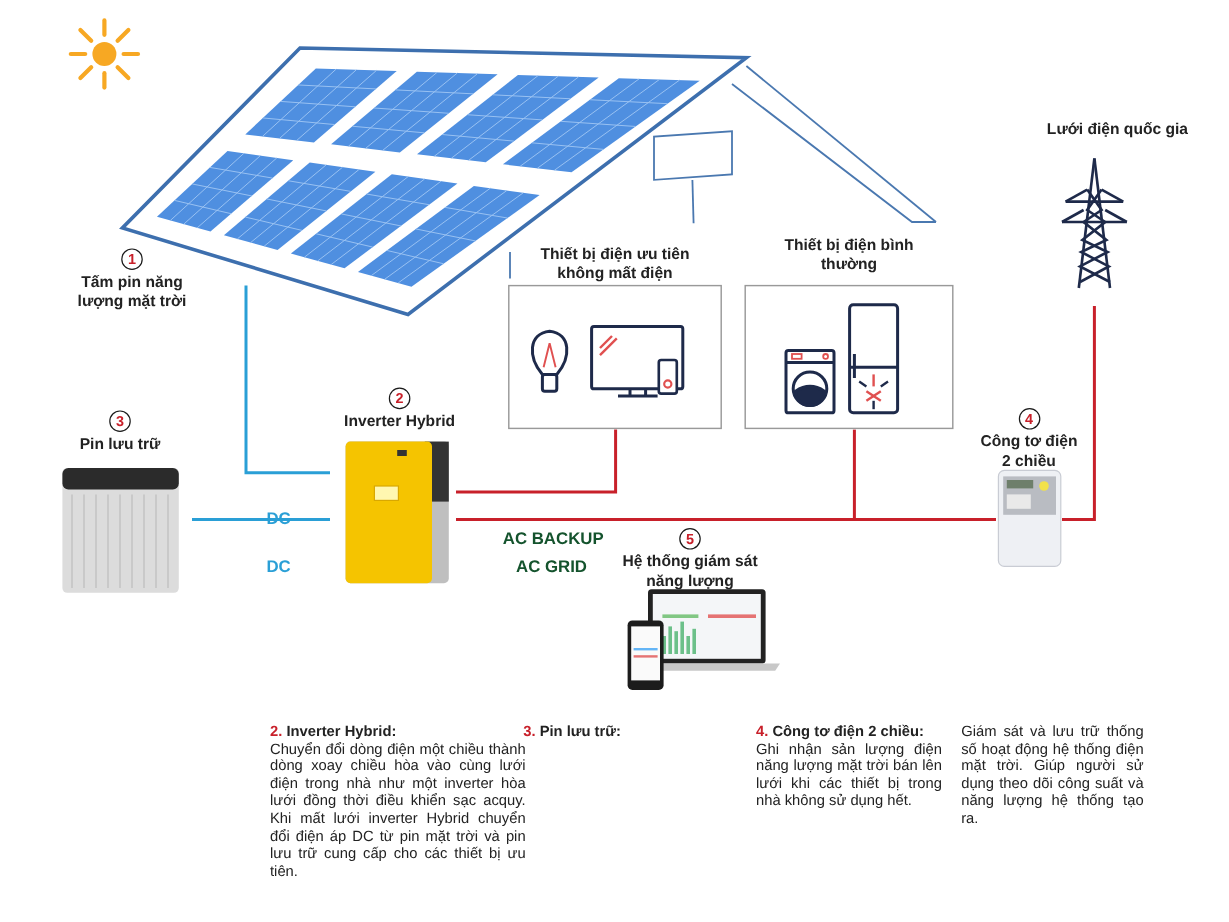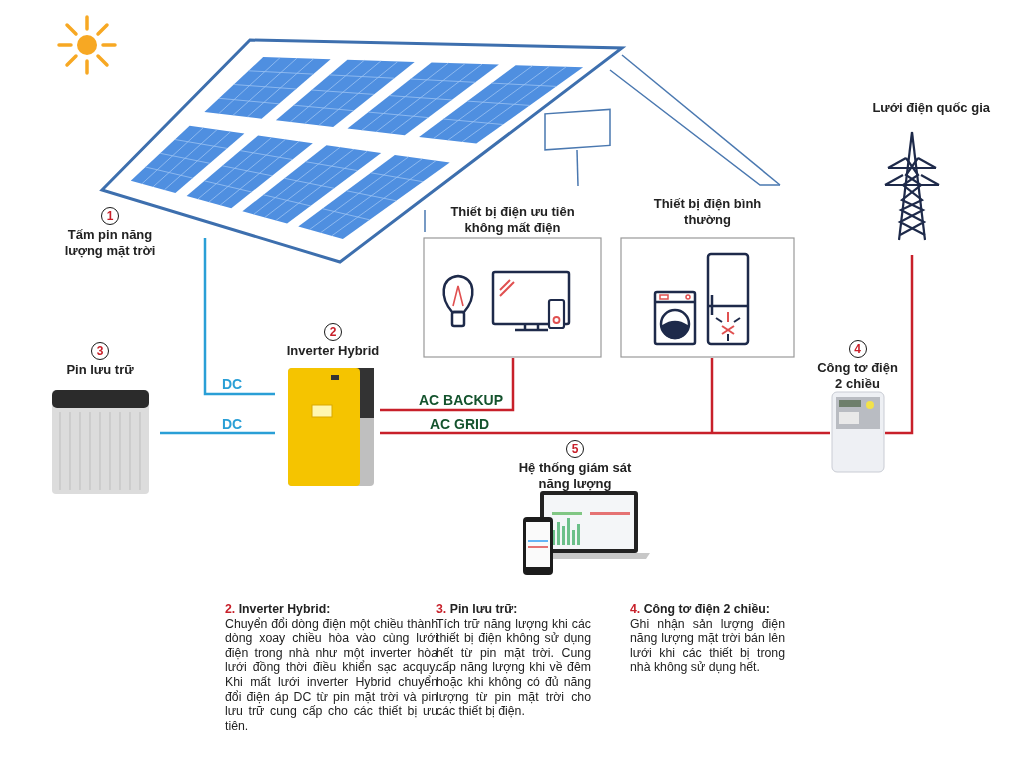--- a/index.html
+++ b/index.html
@@ -2,21 +2,21 @@
 <html><head>
 <meta charset="utf-8">
 <style>
   html, body { margin:0; padding:0; background:#ffffff; }
   body { width:1024px; height:768px; position:relative; overflow:hidden;
          font-family:"Liberation Sans", sans-serif; color:#1a1a1a; }
   #scene { position:absolute; left:0; top:0; }
   .lbl { position:absolute; text-align:center; font-weight:bold; font-size:13px; line-height:16px; color:#222; }
   .num { display:inline-block; width:16px; height:16px; border:1.6px solid #1a1a1a; border-radius:50%;
          color:#c8202a; font-weight:bold; font-size:12px; line-height:16px; text-align:center; margin-bottom:2px; }
-  .wire-lbl { position:absolute; font-weight:bold; font-size:14px; }
+  .wire-lbl { position:absolute; font-weight:bold; font-size:14px;margin-top:48px; }
   .dc { color:#2a9fd6; }
   .ac { color:#14532d; }
   .desc { position:absolute; top:602px; font-size:12.3px; line-height:14.6px; color:#222; text-align:justify; }
   .desc .t { font-weight:bold; display:block; text-align:left; }
   .desc .t .n { color:#c8202a; }
 </style>
 </head>
 <body>
 
 <svg id="scene" width="1024" height="768" viewBox="0 0 1024 768">
@@ -272,20 +272,20 @@
 <div class="wire-lbl ac" style="left:430px; top:416px;">AC GRID</div>
 
 <div class="desc" style="left:46px; width:152px;">
 </div>
 <div class="desc" style="left:225px; width:213px;">
   <span class="t"><span class="n">2.</span> <span>Inverter Hybrid:</span></span>
   <span>Chuyển đổi dòng điện một chiều thành dòng xoay chiều hòa vào cùng lưới điện trong nhà như một inverter hòa lưới đồng thời điều khiển sạc acquy. Khi mất lưới inverter Hybrid chuyển đổi điện áp DC từ pin mặt trời và pin lưu trữ cung cấp cho các thiết bị ưu tiên.</span>
 </div>
 <div class="desc" style="left:436px; width:155px;">
   <span class="t"><span class="n">3.</span> <span>Pin lưu trữ:</span></span>
-  <span>Tích trữ năng lượng khi các thiết bị điện không sử dụng hết từ pin mặt trời. Cung cấp năng lượng khi về đêm hoặc khi không có đủ năng lượng từ pin mặt trời cho các thiết bị điện.</span>
 </div>
 <div class="desc" style="left:630px; width:155px;">
   <span class="t"><span class="n">4.</span> <span>Công tơ điện 2 chiều:</span></span>
   <span>Ghi nhận sản lượng điện năng lượng mặt trời bán lên lưới khi các thiết bị trong nhà không sử dụng hết.</span>
 </div>
 <div class="desc" style="left:801px; width:152px;">
+  <span>Giám sát và lưu trữ thống số hoạt động hệ thống điện mặt trời. Giúp người sử dụng theo dõi công suất và năng lượng hệ thống tạo ra.</span>
 </div>
 
 </body></html>

